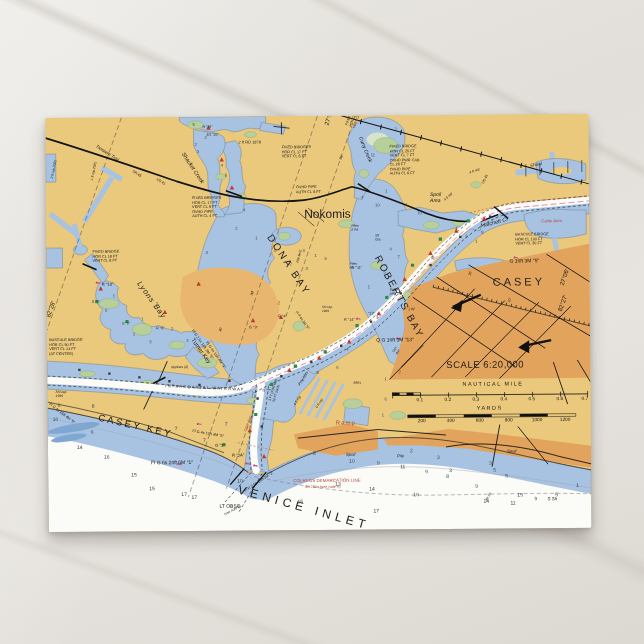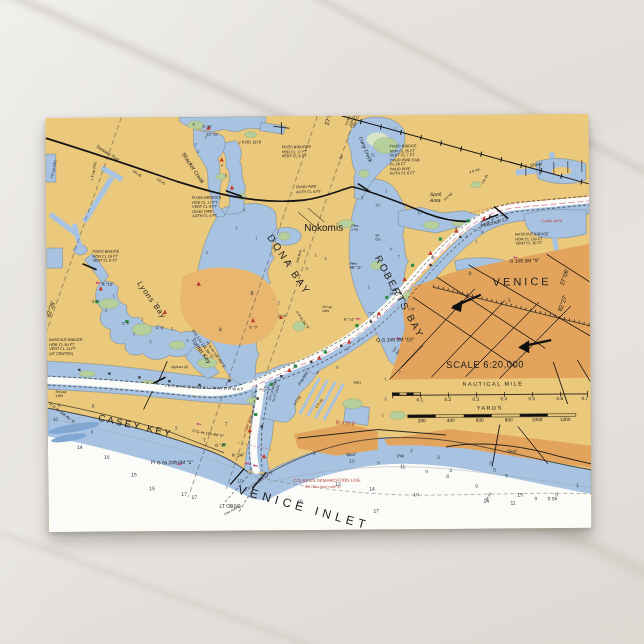--- a/index.html
+++ b/index.html
@@ -351,27 +351,27 @@
 
     <div id="labels">
       <div class="scaletext" id="scale-title">SCALE 6:20,000</div>
       <div class="scaletext" id="nm-label">NAUTICAL MILE</div>
       <div class="scaletext" id="yd-label">YARDS</div>
     <span class="lbl" style="left: 52px; top: 26px; font-size: 4.5px; transform: rotate(33deg); font-style: italic;">Tamiami Trail</span>
         <span class="lbl" style="left: 88px; top: 52px; font-size: 3.6px; transform: rotate(33deg);">SR 45</span>
         <span class="lbl" style="left: 112px; top: 60px; font-size: 3.6px; transform: rotate(33deg);">US 41</span>
         <span class="lbl" style="left: 140px; top: 34px; font-size: 5.5px; transform: rotate(57deg); font-style: italic;">Shacket Creek</span>
         <span class="lbl" style="left: 318px; top: 20px; font-size: 5px; transform: rotate(68deg); font-style: italic;">Curry Creek</span>
-        <span class="lbl" style="left: 258px; top: 106px; font-size: 10px;">Nokomis</span>
+        <span class="lbl" style="left: 258px; top: 91px; font-size: 12px;">Nokomis</span>
         <span class="lbl" style="left: 228px; top: 116px; font-size: 10px; transform: rotate(57deg); letter-spacing: 2.5px;">DONA BAY</span>
         <span class="lbl" style="left: 336px; top: 138px; font-size: 10px; transform: rotate(62deg); letter-spacing: 2px;">ROBERTS BAY</span>
         <span class="lbl" style="left: 96px; top: 162px; font-size: 7.5px; transform: rotate(55deg); font-style: italic; letter-spacing: 1px;">Lyons Bay</span>
         <span class="lbl" style="left: 148px; top: 220px; font-size: 6px; transform: rotate(55deg);">Turner Key</span>
         <span class="lbl" style="left: 52px; top: 294px; font-size: 9.5px; transform: rotate(13deg); letter-spacing: 2.5px;">CASEY KEY</span>
-        <span class="lbl" style="left: 446px; top: 161px; font-size: 11px; letter-spacing: 3px;">VENICE</span>
+        <span class="lbl" style="left: 446px; top: 161px; font-size: 11px; letter-spacing: 3px;">CASEY</span>
         <span class="lbl" style="left: 192px; top: 366px; font-size: 12px; transform: rotate(16deg); letter-spacing: 4.5px;">VENICE INLET</span>
         <span class="lbl" style="left: 434px; top: 108px; font-size: 5.5px; transform: rotate(-14deg); font-style: italic;">Hatchett Cr</span>
         <span class="lbl" style="left: 484px; top: 49px; font-size: 4.5px; transform: rotate(-12deg); font-style: italic;">Shoal</span>
         <span class="lbl" style="left: 384px; top: 76px; font-size: 5px; font-style: italic;">Spoil
 Area</span>
         <span class="lbl" style="left: 298px; top: 336px; font-size: 4.2px; font-style: italic;">Spoil</span>
         <span class="lbl" style="left: 459px; top: 334px; font-size: 4.2px; font-style: italic;">Spoil</span>
         <span class="lbl" style="left: 349px; top: 338px; font-size: 4.2px; font-style: italic;">Pile</span>
         <span class="lbl" style="left: 288px; top: 304px; font-size: 6px; letter-spacing: 1px; color: rgb(181, 71, 60);">Ramp</span>
         <span class="lbl" style="left: 118px; top: 267px; font-size: 4px; transform: rotate(3deg); letter-spacing: 1.2px;">INTRACOASTAL WATERWAY</span>

